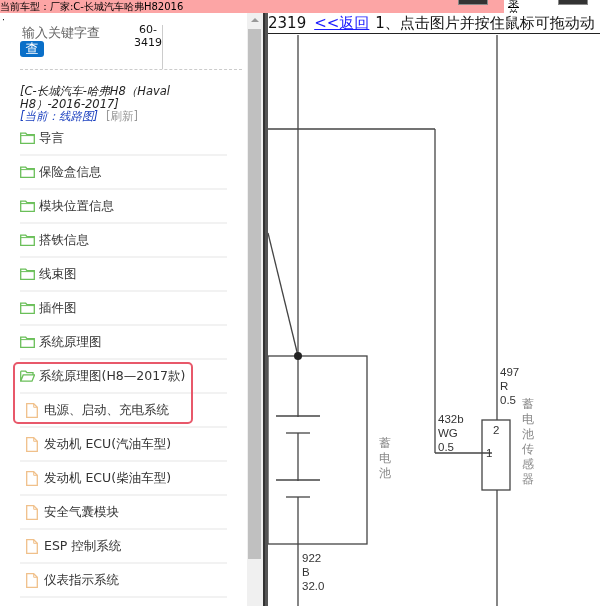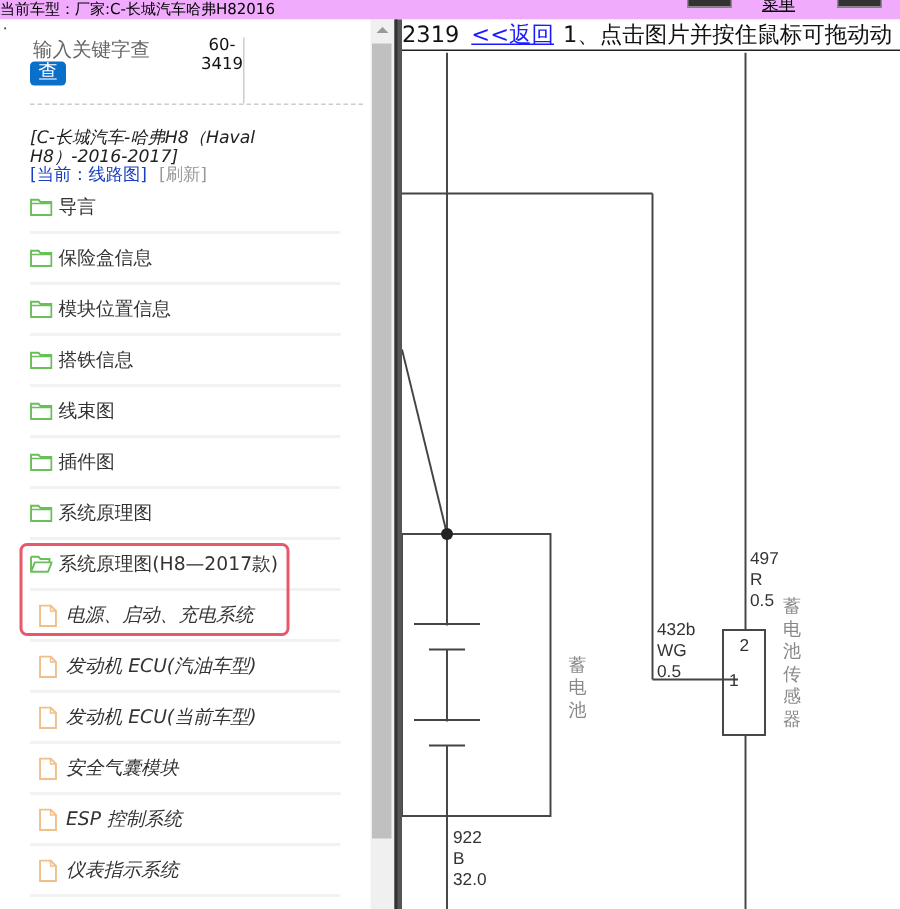--- a/index.html
+++ b/index.html
@@ -1,37 +1,37 @@
 <!DOCTYPE html>
 <html><head>
 <meta charset="utf-8">
 <style>
   * { box-sizing: border-box; margin: 0; padding: 0; }
   html, body { width: 600px; height: 606px; overflow: hidden; background: #fff;
     font-family: "DejaVu Sans", "Liberation Sans", sans-serif; }
-  .topbar { position: absolute; left: 0; top: 0; width: 600px; height: 13px; background: #f0abfc; }
+  .topbar { position: absolute; left: 0; top: 0; width: 504px; height: 13px; background: #fca5a5; }
   .topbar .car { position: absolute; left: 0; top: 0; font-size: 10px; line-height: 13px; color: #000; white-space: nowrap; }
   .topbar .tbtn { position: absolute; top: -4px; width: 30px; height: 9px; background: #333; border: 1px solid #888; border-top: none; }
   .topbar .tlabel { position: absolute; top: -3px; left: 508px; font-size: 11px; color: #000; text-decoration: underline; line-height: 12px; }
 
   .left { position: absolute; left: 0; top: 13px; width: 247px; height: 593px; background: #fff; overflow: hidden; }
   .dot { position: absolute; left: 2px; top: 2px; font-size: 9px; color: #000; }
   .search-ph { position: absolute; left: 22px; top: 11px; font-size: 13px; color: #666; white-space: nowrap; }
   .search-btn { position: absolute; left: 20px; top: 28px; width: 24px; height: 16px; background: #0a6fc8; color: #fff; border: none; border-radius: 3px; font-size: 13px; line-height: 16px; text-align: center; font-family: inherit; }
   .num { position: absolute; left: 134px; top: 10px; font-size: 11px; color: #111; line-height: 13px; text-align: center; }
   .vline { position: absolute; left: 162px; top: 12px; width: 1px; height: 44px; background: #ccc; }
   .dash { position: absolute; left: 20px; top: 56px; width: 222px; border-top: 1px dashed #ccc; }
   .model { position: absolute; left: 20px; top: 72px; font-size: 11.5px; color: #222; line-height: 13px; width: 170px; font-style: italic; }
   .status-row { position: absolute; left: 20px; top: 97px; font-size: 11.5px; line-height: 12px; white-space: nowrap; }
-  .status-row .cur { color: #1a3fbf; }
+  .status-row .cur { color: #1a3fbf; font-style: italic; }
   .status-row .ref { color: #999; margin-left: 8px; }
 
   .nav { position: absolute; left: 20px; top: 109px; width: 207px; }
   .nav-item { height: 34px; border-bottom: 2px solid #f2f2f2; display: flex; align-items: center; font-size: 12.5px; color: #333; white-space: nowrap; }
-  .nav-item.file { padding-left: 6px; font-style: italic; }
+  .nav-item.file { padding-left: 6px; }
   .ico-folder { width: 15px; height: 12px; margin-right: 4px; position: relative; flex-shrink: 0; }
   .ico-file { width: 12px; height: 15px; margin-right: 6px; flex-shrink: 0; }
   .highlight { position: absolute; left: 13px; top: 349px; width: 180px; height: 62px; border: 2px solid #e8586a; border-radius: 5px; pointer-events: none; }
 
   .scroll { position: absolute; left: 247px; top: 13px; width: 16px; height: 593px; background: #f0f0f0; }
   .scroll .up { position: absolute; left: 4px; top: 5px; width: 0; height: 0; border-left: 4px solid transparent; border-right: 4px solid transparent; border-bottom: 4px solid #999; }
   .scroll .thumb { position: absolute; left: 1px; top: 16px; width: 13px; height: 530px; background: #c0c0c0; }
   .split { position: absolute; left: 263px; top: 13px; width: 5px; height: 593px; background: #555; border-left: 2px solid #333; }
 
   .right { position: absolute; left: 268px; top: 13px; width: 332px; height: 593px; background: #fff; overflow: hidden; }
@@ -133,21 +133,21 @@
           <path d="M0.7 0.7h7l3.6 3.6v10H0.7z" fill="none" stroke="#f0c08a" stroke-width="1.3"></path>
           <path d="M7.7 0.7v3.6h3.6" fill="none" stroke="#f0c08a" stroke-width="1"></path>
         </svg>
       <span>发动机 ECU(汽油车型)</span>
     </div>
     <div class="nav-item file">
       <svg class="ico-file" viewBox="0 0 12 15">
           <path d="M0.7 0.7h7l3.6 3.6v10H0.7z" fill="none" stroke="#f0c08a" stroke-width="1.3"></path>
           <path d="M7.7 0.7v3.6h3.6" fill="none" stroke="#f0c08a" stroke-width="1"></path>
         </svg>
-      <span>发动机 ECU(当前车型)</span>
+      <span>发动机 ECU(柴油车型)</span>
     </div>
     <div class="nav-item file">
       <svg class="ico-file" viewBox="0 0 12 15">
           <path d="M0.7 0.7h7l3.6 3.6v10H0.7z" fill="none" stroke="#f0c08a" stroke-width="1.3"></path>
           <path d="M7.7 0.7v3.6h3.6" fill="none" stroke="#f0c08a" stroke-width="1"></path>
         </svg>
       <span>安全气囊模块</span>
     </div>
     <div class="nav-item file">
       <svg class="ico-file" viewBox="0 0 12 15">

